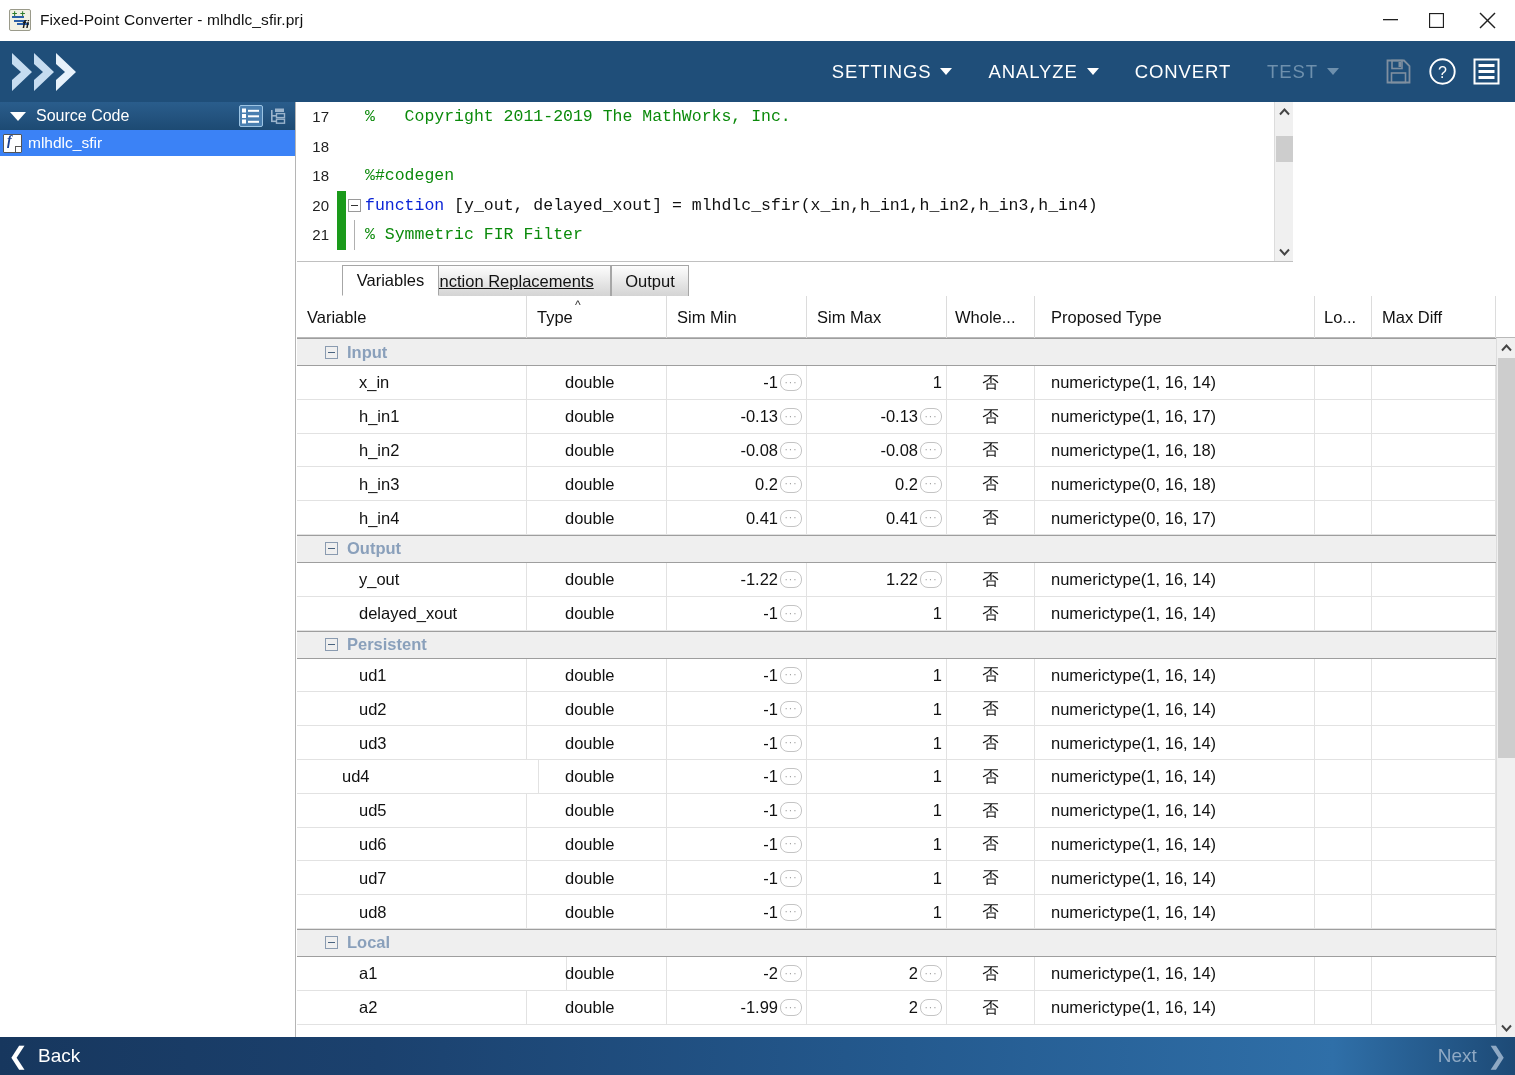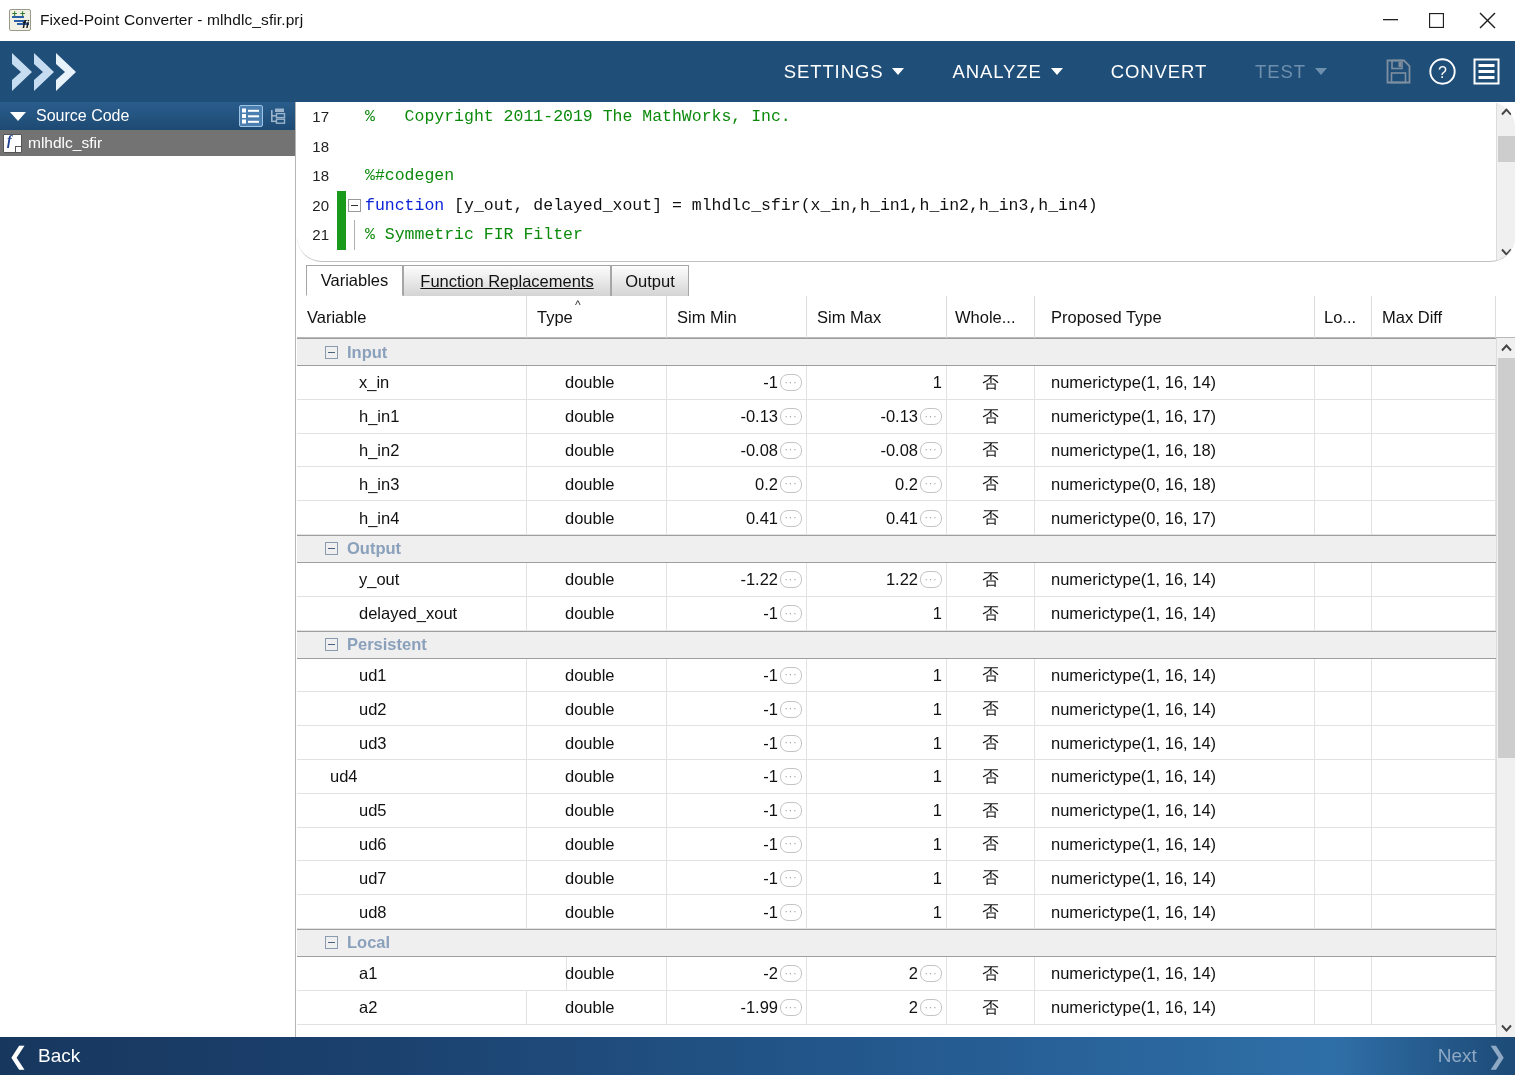--- a/index.html
+++ b/index.html
@@ -36,21 +36,21 @@
   .win-btn.close { width:56px; }
   .win-btn svg { display:block; }
 
   
   .apptoolbar {
     position:absolute; left:0; top:41px; width:1515px; height:61px;
     background:#1f4e79; display:flex; align-items:center;
   }
   .chev-logo { margin-left:8px; width:88px; height:44px; position:relative; flex:0 0 auto; }
   .app-title { color:#ffffff; font-size:28px; margin-left:20px; font-weight:400; letter-spacing:0.2px; }
-  .tb-menus { margin-left:auto; display:flex; align-items:center; gap:16px; }
+  .tb-menus { margin-left:auto; display:flex; align-items:center; gap:4px; }
   .tb-item {
     color:#ffffff; font-size:18.5px; letter-spacing:0.9px; padding:8px 16px;
     display:flex; align-items:center; gap:9px; white-space:nowrap;
   }
   .tb-item.disabled { color:#6e90ad; }
   .caret { width:0; height:0; border-left:6px solid transparent; border-right:6px solid transparent;
      border-top:7px solid currentColor; display:inline-block; }
   .tb-icons { display:flex; align-items:center; gap:14px; margin-left:24px; margin-right:14px; }
   .tb-ic { width:30px; height:30px; display:flex; align-items:center; justify-content:center; }
 
@@ -59,32 +59,32 @@
      border-right:1px solid #b5b5b5; }
   .lp-header { height:28px; background:#1f4e79; display:flex; align-items:center; position:relative;
      background-image: linear-gradient(#2a5d8c, #1d4a73); }
   .lp-tri { width:0;height:0;border-left:8px solid transparent;border-right:8px solid transparent;
      border-top:9px solid #fff; margin-left:10px; }
   .lp-title { color:#fff; font-size:16px; margin-left:10px; }
   .lp-icons { margin-left:auto; display:flex; align-items:center; gap:3px; margin-right:5px; }
   .lp-ic { width:24px; height:22px; display:flex;align-items:center;justify-content:center; border-radius:2px;}
   .lp-ic.sel { background:#4a7fb0; border:1px solid #9cc4e4; }
   .lp-list { background:#fff; }
-  .lp-row { height:26px; display:flex; align-items:center; background:#737373; color:#fff; padding-left:3px; }
+  .lp-row { height:26px; display:flex; align-items:center; background:#3b82f6; color:#fff; padding-left:3px; }
   .fn-ic { width:19px; height:19px; background:#fff; border:1px solid #555; position:relative;
      flex:0 0 auto; margin-right:6px; border-radius:1px; }
   .fn-ic::after { content:"f"; position:absolute; left:3px; top:-2px; color:#1b3f8f; font-size:14px;
      font-style:italic; font-weight:bold; font-family:"Liberation Serif", serif;}
   .fn-ic .corner { position:absolute; right:0; bottom:0; width:6px; height:6px; background:#fff;
      border-left:1px solid #555; border-top:1px solid #555; }
   .lp-row span.lbl { font-size:15.5px; }
 
   
-  .editor { position:absolute; left:297px; top:102px; width:1218px; height:160px; background:#fff;
-     overflow:hidden; border-bottom:1px solid #c0c0c0;border-radius:25px; }
+  .editor { position:absolute; left:297px; top:102px; width:996px; height:160px; background:#fff;
+     overflow:hidden; border-bottom:1px solid #c0c0c0; }
   .codearea { position:absolute; left:0; top:0; right:34px; bottom:0; }
   .cline { height:29.5px; display:flex; align-items:center; font-family:"Liberation Mono", monospace;
      font-size:16.5px; white-space:pre; }
   .lnum { width:40px; text-align:right; color:#222; font-size:15px; padding-right:8px; flex:0 0 auto;
      font-family:"Liberation Sans", sans-serif; }
   .gut { width:9px; flex:0 0 auto; height:29.5px; }
   .gut.green { background:#1a9a1a; }
   .foldbox { width:13px; height:13px; border:1px solid #9a9a9a; background:#fff; margin-left:2px;
      margin-right:4px; position:relative; flex:0 0 auto; }
   .foldbox::before { content:""; position:absolute; left:2px; top:5px; width:7px; height:1px; background:#333; }
@@ -96,21 +96,21 @@
 
   
   .vsb { position:absolute; right:0; top:0; bottom:0; width:19px; background:#f0f0f0; border-left:1px solid #dcdcdc; }
   .vsb .arrow { width:19px; height:19px; display:flex; align-items:center; justify-content:center; color:#555; font-size:11px; }
   .vsb .thumb { position:absolute; left:1px; width:17px; background:#cdcdcd; }
 
   
   .tabstrip { position:absolute; left:297px; top:263px; width:1218px; height:33px; background:#fff; }
   .tab { position:absolute; top:2px; height:31px; display:flex; align-items:center; justify-content:center;
      font-size:16.5px; color:#111; border:1px solid #a6a6a6; border-bottom:none; }
-  .tab.active { background:#fff; border-bottom:1px solid #fff; z-index:3; }
+  .tab.active { background:#fff; border-bottom:1px solid #fff; z-index:3;margin-left:36px; }
   .tab.inactive { background:linear-gradient(#fdfdfd,#d4d4d4); }
 
   
   .thead { position:absolute; left:297px; top:296px; width:1218px; height:42px; background:#fff;
      border-bottom:1px solid #b9b9b9; }
   .th { position:absolute; top:0; height:42px; display:flex; align-items:center; font-size:16.5px; color:#111;
      padding-left:10px; border-right:1px solid #dcdcdc; }
   .sortarrow { position:absolute; color:#333; font-size:12px; line-height:12px; }
 
   
@@ -645,21 +645,21 @@
             <span>numerictype(1, 16, 14)</span>
           </div>
           <div class="cell " style="left: 1018px; width: 57px;">
             <span></span>
           </div>
           <div class="cell " style="left: 1075px; width: 124px;">
             <span></span>
           </div>
         </div>
         <div class="grow">
-          <div class="cell c-var" style="left: 0px; width: 230px; padding-left: 33px;">
+          <div class="cell c-var" style="left: 12px; width: 230px; padding-left: 33px;">
             <span>ud4</span>
           </div>
           <div class="cell c-type" style="left: 230px; width: 140px;">
             <span>double</span>
           </div>
           <div class="cell c-num" style="left: 370px; width: 140px;">
             <span>-1</span>
             <span class="ellbtn">···</span>
           </div>
           <div class="cell c-num" style="left: 510px; width: 140px;">

